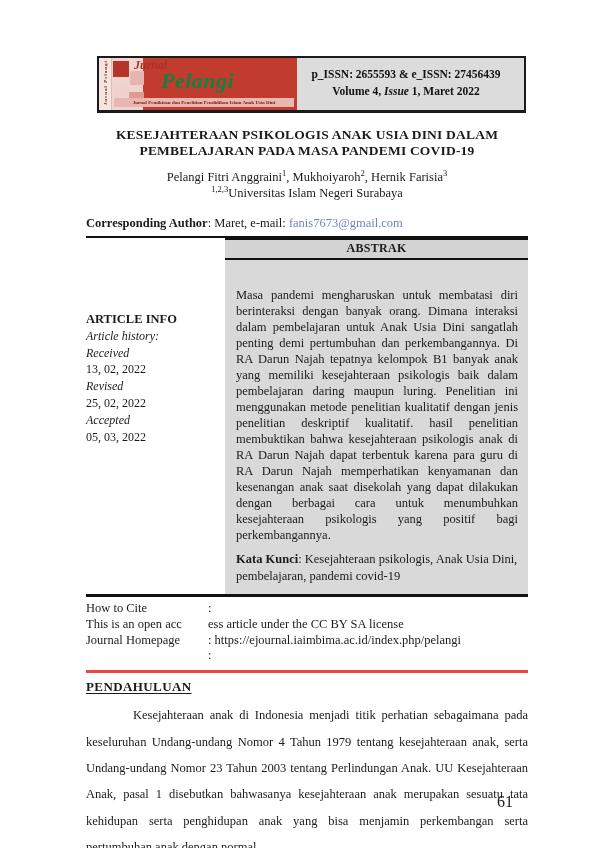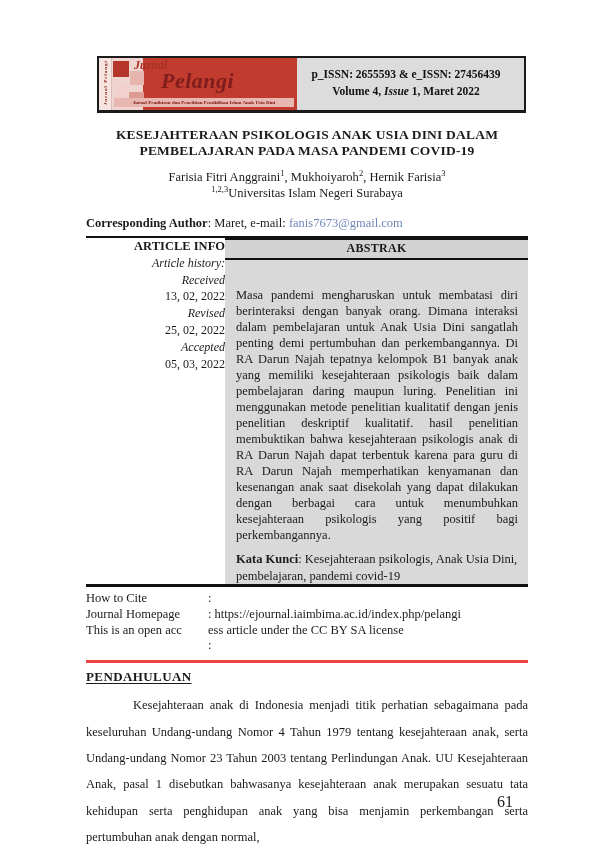--- a/index.html
+++ b/index.html
@@ -43,21 +43,21 @@
   .blk-2 { left:31px; top:13px; width:14px; height:14px; background:#e8b4ae; }
   .blk-3 { left:16px; top:27px; width:13px; height:13px; background:#f2d0cb; }
   .blk-4 { left:30px; top:34px; width:15px; height:15px; background:#dd9b93; }
   .logo-jurnal {
     position:absolute; left:35px; top:0px;
     font-style:italic; font-weight:bold; font-size:12px; color:#a93226;
     z-index:3;
   }
   .logo-name {
     position:absolute; left:62px; top:10px;
-    font-style:italic; font-weight:bold; font-size:22px; color:#7f1d1d;
+    font-style:italic; font-weight:bold; font-size:22px; color:#15803d;
     z-index:3; letter-spacing:0.5px;
   }
   .logo-subtitle {
     position:absolute; left:15px; right:3px; bottom:3px; height:9px;
     background:#e9b7b1; color:#7b1511;
     font-size:5px; font-weight:bold; line-height:9px; text-align:center;
     white-space:nowrap; overflow:hidden; z-index:3;
   }
   .issn-box {
     flex:1; text-align:center; padding:8px 9px 0 0;
@@ -78,38 +78,38 @@
     border-bottom:2.5px solid #111;
     font-size:12.5px;
   }
   .corresponding b { font-weight:bold; }
   .email-link { color:#6f86ba; text-decoration:none; }
 
   
   .abstract-table { display:flex; border-bottom:3px solid #111; }
   .info-col {
     width:139px; flex-shrink:0; background:#ffffff;
-    text-align:right; 
+    text-align:left; padding-top:73px;
     font-size:12px; line-height:16.8px;
   }
   .info-title { font-weight:bold; font-size:12.5px; }
   .italic { font-style:italic; }
   .abs-col { flex:1; background:#d9d9d9; display:flex; flex-direction:column; }
   .abs-header {
     text-align:center; font-weight:bold; font-size:12px;
     border-top:2px solid #111; border-bottom:2px solid #111;
     background:#d3d3d3; padding:1px 0 2px;
     letter-spacing:0.3px;
   }
   .abs-body {
     padding:7px 10px 2px 11px;
     font-size:12.5px; line-height:16px; text-align:justify;margin-top:20px;
   }
   .abs-keywords {
-    padding:6px 10px 0 11px;
+    padding:6px 10px 10px 11px;
     font-size:12.5px; line-height:16.5px;
   }
   .abs-keywords b { font-weight:bold; }
 
   
   .cite-block {
     padding:4px 0 6px;
     border-bottom:3px solid #ef4444;
     font-size:12.5px; line-height:15.8px;
   }
@@ -154,21 +154,21 @@
       </div>
       <div class="issn-box">
         <div>p_ISSN: 2655593 &amp; e_ISSN: 27456439</div>
         <div><span>Volume 4, </span><span class="italic">Issue</span><span> 1, Maret 2022</span></div>
       </div>
     </div>
 
     <div class="article-title">KESEJAHTERAAN PSIKOLOGIS ANAK USIA DINI DALAM PEMBELAJARAN PADA MASA PANDEMI COVID-19</div>
 
     <div class="authors">
-      <div><span>Farisia Fitri Anggraini</span><sup>1</sup><span>, Mukhoiyaroh</span><sup>2</sup><span>, Hernik Farisia</span><sup>3</sup></div>
+      <div><span>Pelangi Fitri Anggraini</span><sup>1</sup><span>, Mukhoiyaroh</span><sup>2</sup><span>, Hernik Farisia</span><sup>3</sup></div>
       <div><sup>1,2,3</sup><span>Universitas Islam Negeri Surabaya</span></div>
     </div>
 
     <div class="corresponding"><b>Corresponding Author</b><span>: Maret, e-mail: </span><a href="#" class="email-link">fanis7673@gmail.com</a></div>
 
     <div class="abstract-table">
       <div class="info-col">
         <div class="info-title">ARTICLE INFO</div>
         <div class="italic">Article history:</div>
         <div class="italic">Received</div>
@@ -184,28 +184,28 @@
         <div class="abs-keywords"><b>Kata Kunci</b><span>: Kesejahteraan psikologis, Anak Usia Dini, pembelajaran, pandemi covid-19</span></div>
       </div>
     </div>
 
     <div class="cite-block">
       <div class="cite-row">
         <div class="cite-label">How to Cite</div>
         <div class="cite-value">:</div>
       </div>
       <div class="cite-row">
+        <div class="cite-label">This is an open acc</div>
+        <div class="cite-value">ess article under the CC BY SA license</div>
+      </div>
+      <div class="cite-row">
         <div class="cite-label">Journal Homepage</div>
         <div class="cite-value">: https://ejournal.iaimbima.ac.id/index.php/pelangi</div>
       </div>
       <div class="cite-row">
-        <div class="cite-label">This is an open acc</div>
-        <div class="cite-value">ess article under the CC BY SA license</div>
-      </div>
-      <div class="cite-row">
         <div class="cite-label"></div>
         <div class="cite-value">:</div>
       </div>
     </div>
 
     <div class="section-heading">PENDAHULUAN</div>
     <div class="intro-paragraph">Kesejahteraan anak di Indonesia menjadi titik perhatian sebagaimana pada keseluruhan  Undang-undang  Nomor 4 Tahun 1979 tentang kesejahteraan anak, serta Undang-undang Nomor 23 Tahun 2003 tentang Perlindungan Anak. UU Kesejahteraan Anak, pasal 1 disebutkan bahwasanya kesejahteraan anak merupakan sesuatu tata kehidupan serta penghidupan anak yang bisa menjamin perkembangan serta pertumbuhan anak dengan normal,</div>
 
   </div>
 

